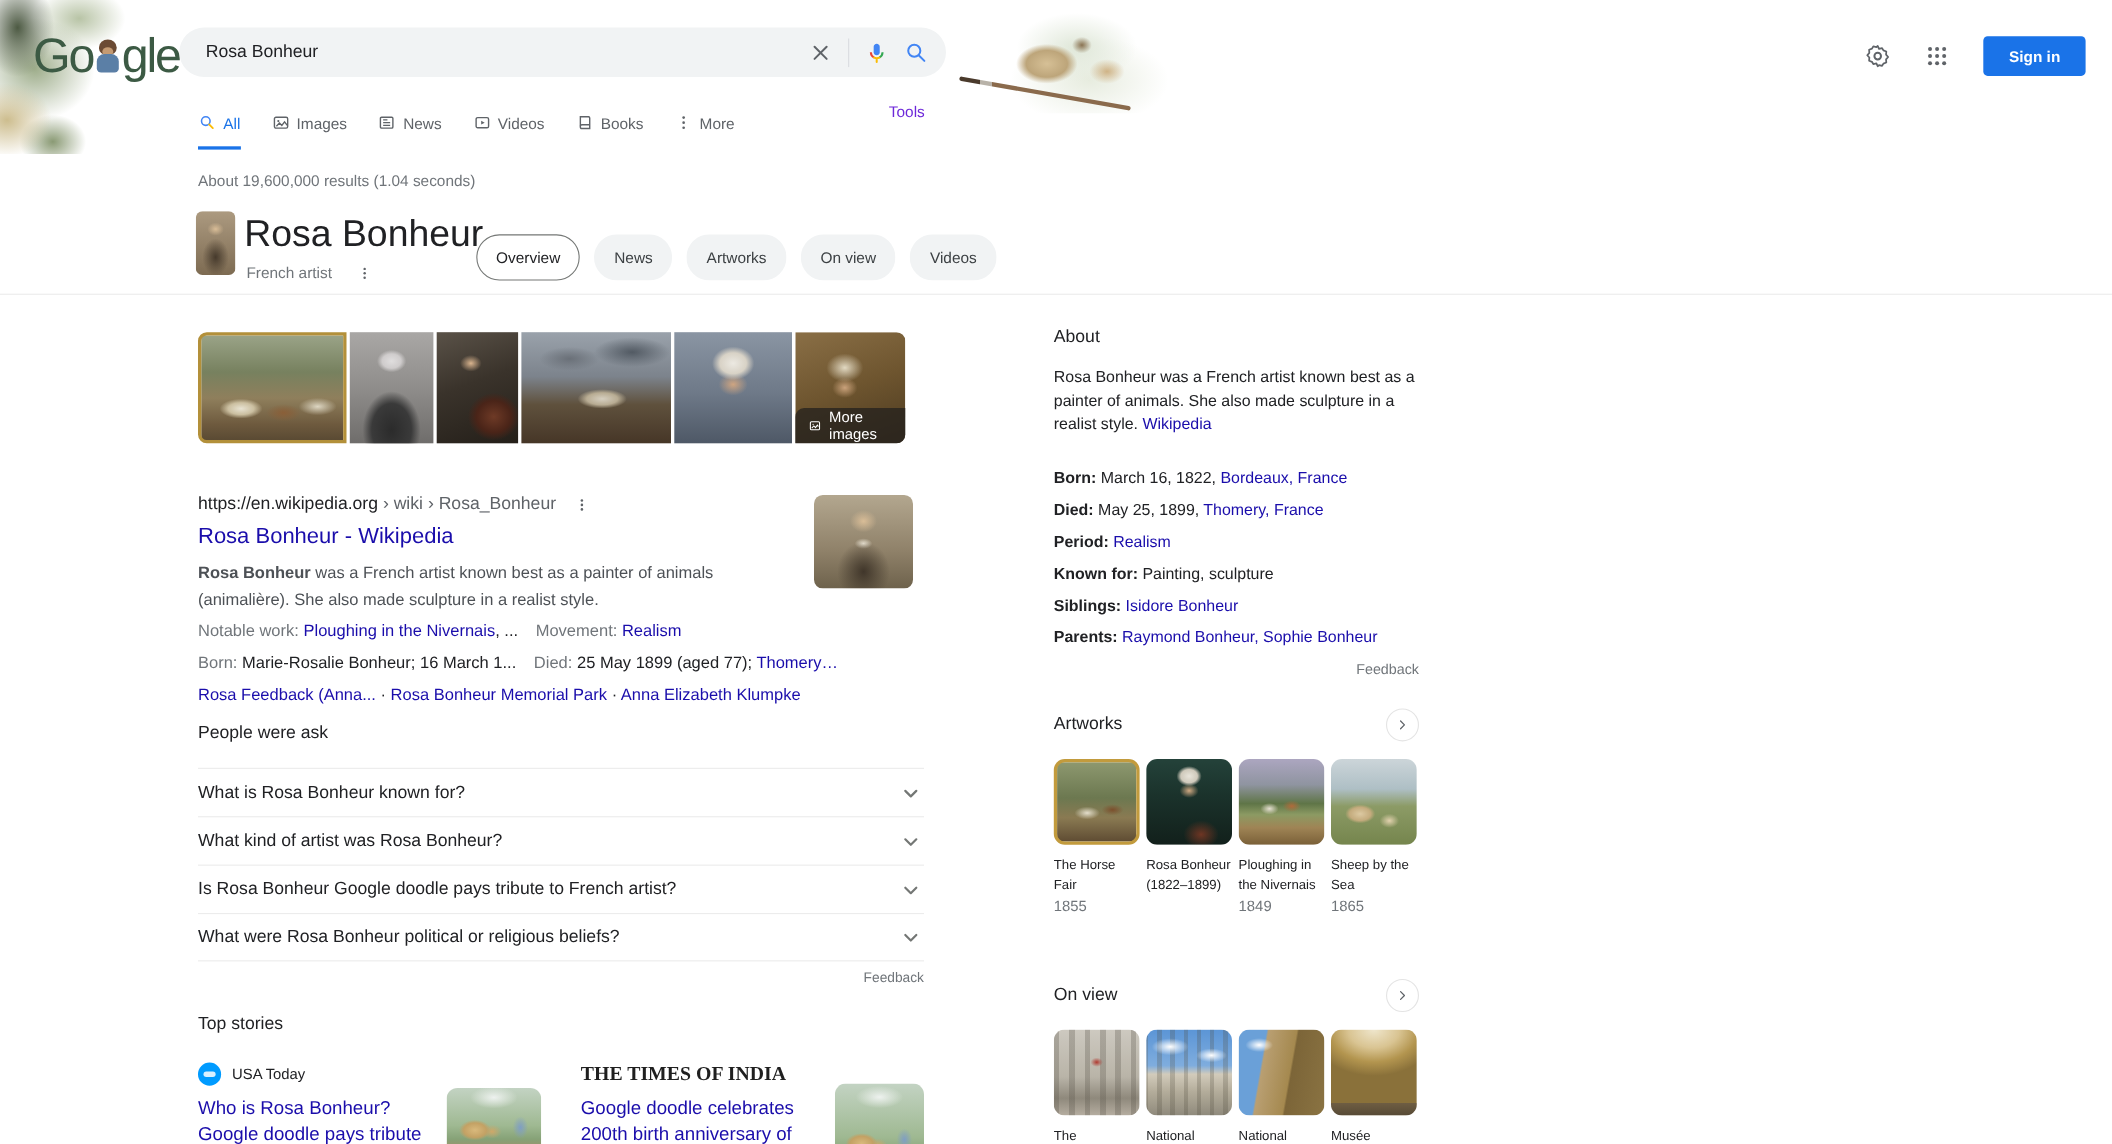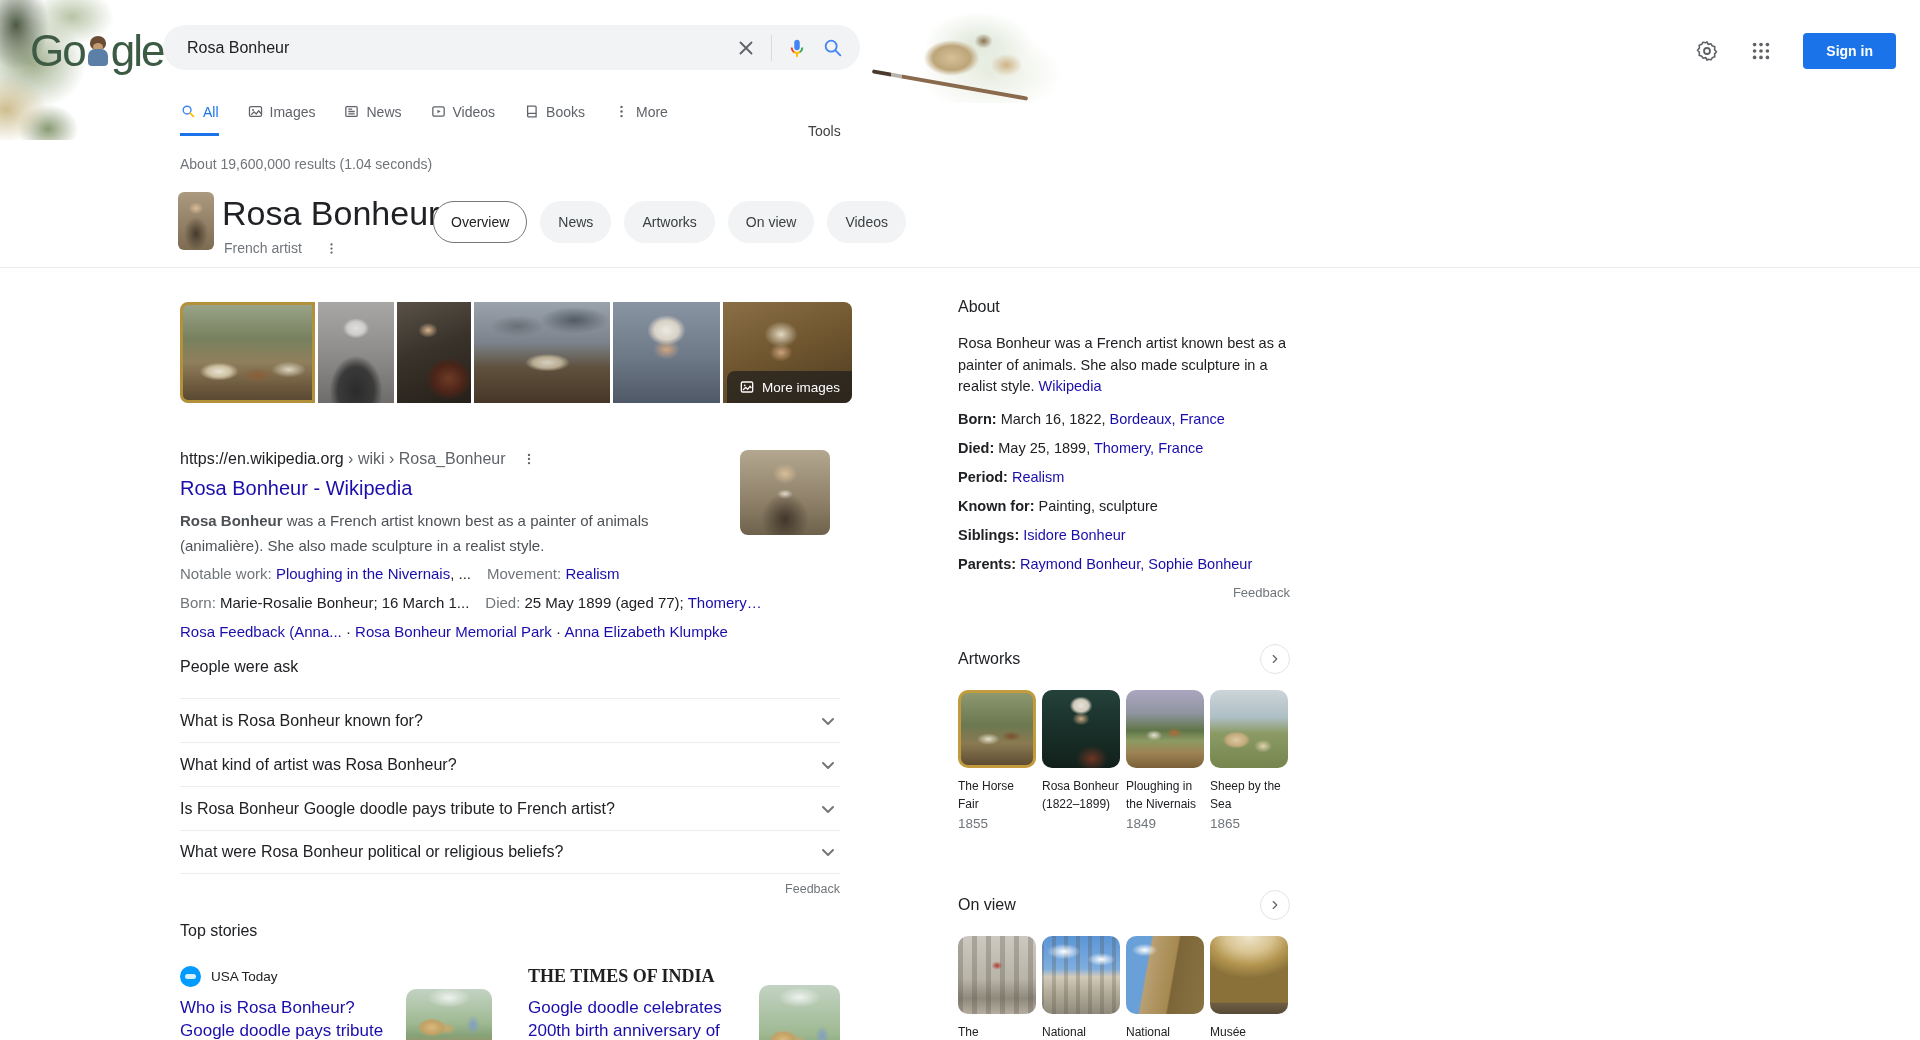--- a/index.html
+++ b/index.html
@@ -39,31 +39,31 @@
  background:linear-gradient(90deg,#4a3a2c 0 12%,#b8b2a8 12% 19%,#8a6a4c 19% 100%);border-radius:2px}
 .top-right{right:24px;top:33px;display:flex;align-items:center;gap:31px;position:absolute}
 .signin-btn{background:#1a73e8;color:#fff;font-size:14px;font-weight:bold;border:none;border-radius:4px;
  padding:10px 23px;cursor:pointer;font-family:inherit}
 
 
 .tabs{left:180px;top:103px;display:flex;gap:28px;position:absolute}
 .tab{display:flex;align-items:center;gap:6px;font-size:14px;color:#5f6368;padding-bottom:13px;
  border-bottom:3px solid transparent;cursor:pointer}
 .tab.active{color:#1a73e8;border-bottom-color:#1a73e8}
-.tools{left:808px;top:123px;font-size:14px;color:#404040;cursor:pointer;position:absolute}
+.tools{left:808px;top:93px;font-size:14px;color:#6d28d9;cursor:pointer;position:absolute}
 .stats{left:180px;top:156px;font-size:14px;color:#70757a;position:absolute}
 
 
 .ent-avatar{left:178px;top:192px;width:36px;height:58px;border-radius:6px;cursor:pointer;
  background:radial-gradient(ellipse 10px 8px at 50% 28%,#d9bd97 0,rgba(217,189,151,0) 75%),
  radial-gradient(ellipse 14px 20px at 50% 72%,#463a2c 0,rgba(70,58,44,0) 85%),
  linear-gradient(180deg,#ac9a80 0,#7d6b52 100%)}
 .ent-title{left:222px;top:194px;font-size:34px;color:#202124;position:absolute}
 .ent-sub{left:224px;top:240px;font-size:14px;color:#70757a;position:absolute;display:flex;align-items:center;gap:22px}
-.pills{left:433px;top:201px;display:flex;gap:13px;position:absolute}
+.pills{left:433px;top:213px;display:flex;gap:13px;position:absolute}
 .pill{height:42px;line-height:40px;border-radius:21px;padding:0 17px;font-size:14px;color:#3c4043;
  background:#f1f3f4;border:1px solid transparent;cursor:pointer;white-space:nowrap}
 .pill.selected{background:#fff;border-color:#747775;color:#202124}
 .header-divider{left:0;top:267px;width:1920px;height:1px;background:#ebebeb;position:absolute}
 
 
 .strip{left:180px;top:302px;display:flex;gap:3px;position:absolute;height:101px}
 .strip>div{height:101px;cursor:pointer}
 .strip>div:first-child{border-radius:8px 0 0 8px}
 .strip-last{border-radius:0 8px 8px 0;position:relative}
@@ -82,21 +82,21 @@
  linear-gradient(160deg,#5a5248 0,#3a332b 45%,#241f19 100%)}
 .ph-plough{width:136px;background:
  radial-gradient(ellipse 38px 15px at 32% 24%,#6a7078 0,rgba(106,112,120,0) 72%),
  radial-gradient(ellipse 46px 18px at 74% 18%,#525a63 0,rgba(82,90,99,0) 75%),
  radial-gradient(ellipse 28px 11px at 54% 60%,#d6cfc0 0,#b8ac93 50%,rgba(184,172,147,0) 80%),
  linear-gradient(180deg,#9aa2ab 0,#7c838c 40%,#5f513d 65%,#463627 100%)}
 .ph-elder1{width:107px;background:
  radial-gradient(ellipse 24px 19px at 50% 28%,#ece9e2 0,#d8d2c6 50%,rgba(216,210,198,0) 80%),
  radial-gradient(ellipse 17px 13px at 50% 47%,#cfa581 0,rgba(207,165,129,0) 78%),
  linear-gradient(180deg,#8a95a3 0,#6e7988 55%,#4e5866 100%)}
-.ph-elder2{width:129px;background:
+.ph-elder2{width:100px;background:
  radial-gradient(ellipse 22px 17px at 45% 32%,#e2d9c2 0,rgba(226,217,194,0) 76%),
  radial-gradient(ellipse 15px 12px at 45% 50%,#caa27b 0,rgba(202,162,123,0) 76%),
  linear-gradient(160deg,#8a6f46 0,#6e552f 50%,#4c3a20 100%)}
 .more-chip{position:absolute;right:0;bottom:0;height:32px;display:flex;align-items:center;gap:7px;
  padding:0 12px;background:rgba(35,32,30,.75);border-radius:8px 0 8px 0;color:#fff;font-size:13.5px;cursor:pointer}
 
 
 .wiki{left:180px;top:450px;width:660px;position:absolute}
 .wiki-url-row{display:flex;align-items:center;gap:16px;font-size:16px}
 .wiki-url{color:#202124}
@@ -143,21 +143,21 @@
  radial-gradient(ellipse 11px 8px at 48% 64%,#cfa868 0,rgba(207,168,104,0) 80%),
  radial-gradient(ellipse 9px 13px at 78% 58%,#7f9ec4 0,rgba(127,158,196,0) 78%),
  radial-gradient(ellipse 30px 14px at 50% 14%,#eef2ef 0,rgba(238,242,239,0) 72%),
  linear-gradient(180deg,#c3d3c3 0,#9fb992 55%,#86a277 75%,#b0855f 100%)}
 
 
 .kp{left:958px;top:0;width:332px;position:absolute;height:1040px}
 .kp-sec{position:absolute;left:0;width:332px}
 .about{top:298px}
 .about-p{margin-top:17px;font-size:14.5px;line-height:21.5px;color:#202124;width:330px}
-.facts{margin-top:13px}
+.facts{margin-top:29px}
 .fact{font-size:14.5px;line-height:17px;margin-bottom:12px}
 .fact b{color:#202124}
 .about-feedback{margin-top:10px;text-align:right;font-size:13px;color:#70757a}
 .about-feedback span{cursor:pointer}
 .sec-head{display:flex;align-items:center;justify-content:space-between}
 .chev-circle{width:30px;height:30px;border-radius:50%;border:1px solid #e4e4e4;background:#fff;
  display:flex;align-items:center;justify-content:center;cursor:pointer}
 .kp-cards{margin-top:16px;display:flex;gap:6px}
 .kp-card{width:78px;cursor:pointer}
 .kp-img{width:78px;height:78px;border-radius:10px}

